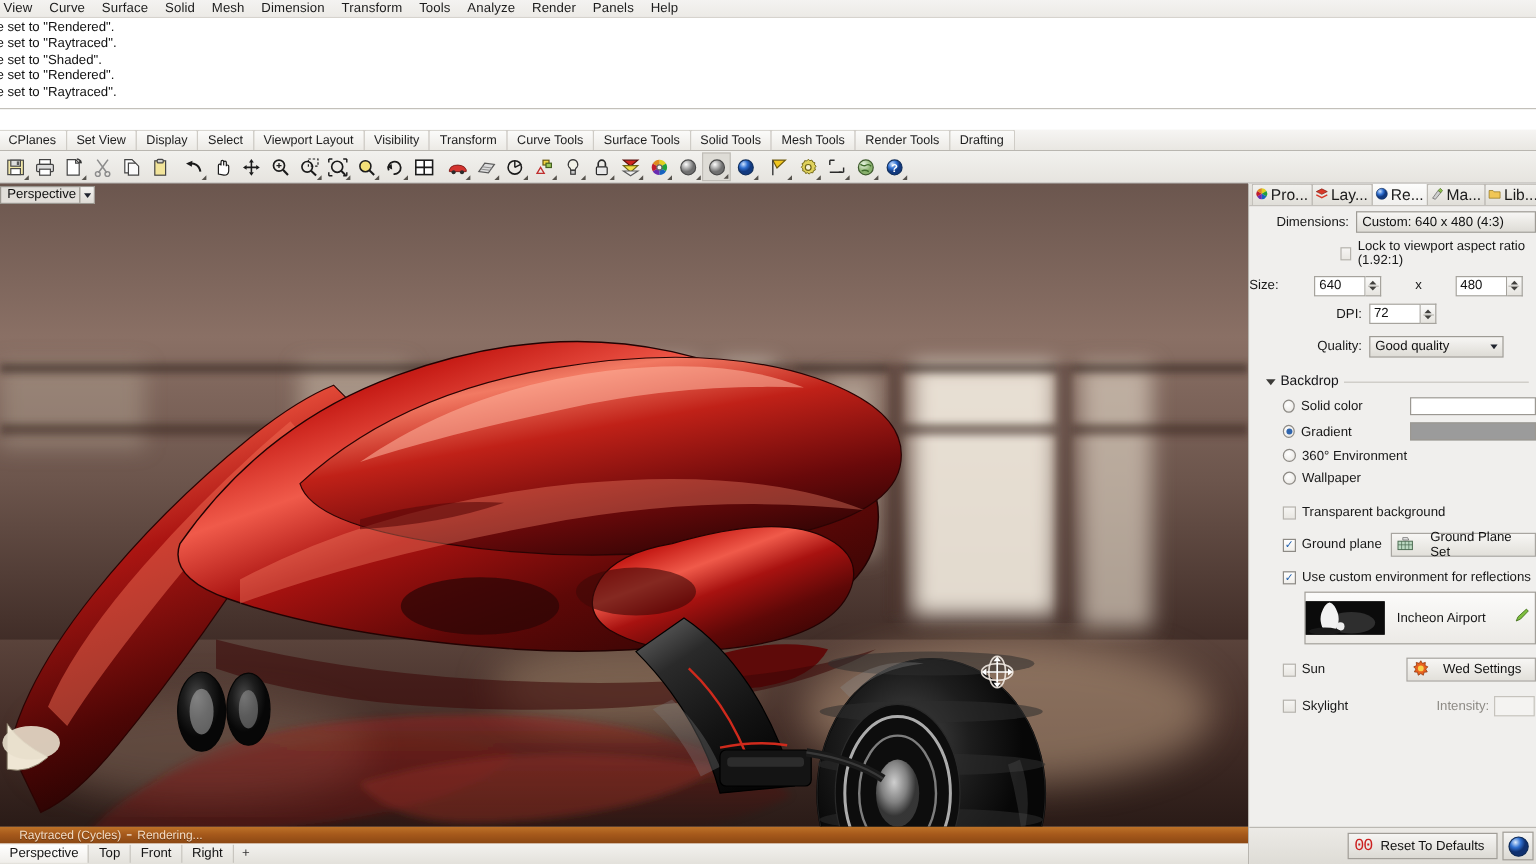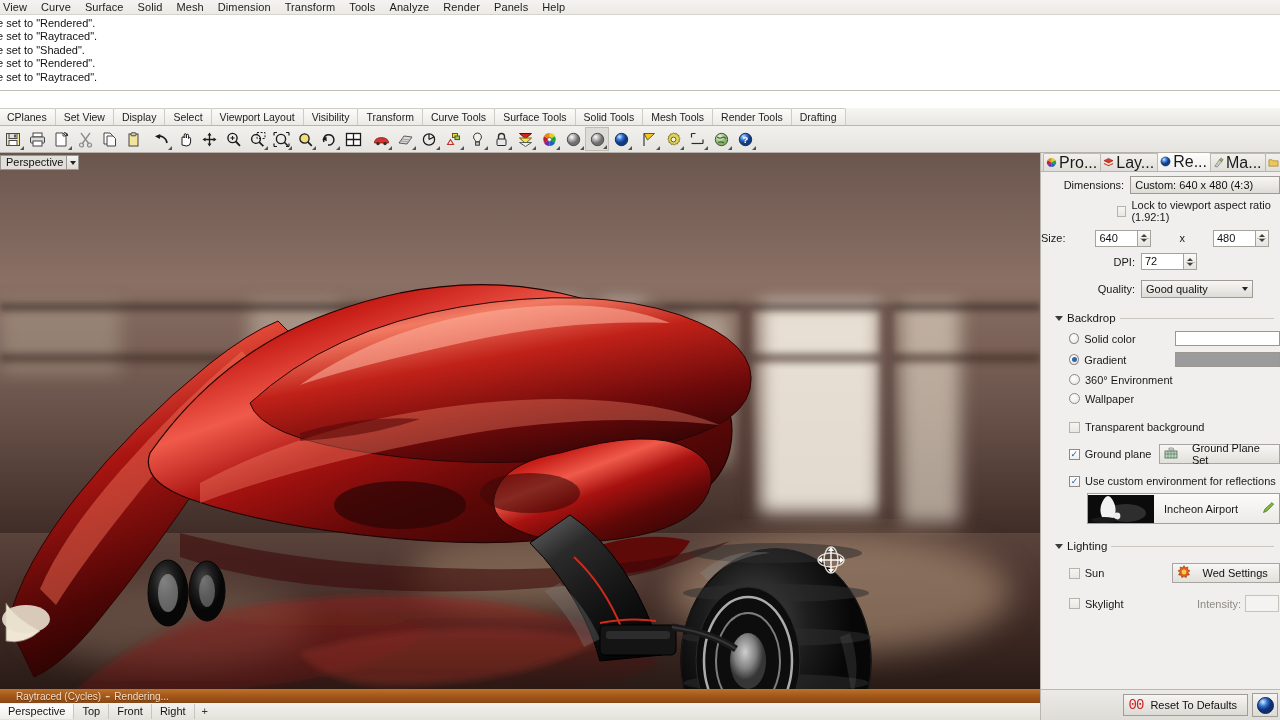--- a/index.html
+++ b/index.html
@@ -134,21 +134,21 @@
     background: #f0efed; border-left: 1px solid #b8b5af;
     overflow: hidden;
   }
   .rp-tabs {
     position: relative; height: 19px; display: flex; align-items: flex-end;
     background: linear-gradient(to bottom,#e7e5e0,#dcd9d3);
     padding-left: 2px; border-bottom: 1px solid #b6b3ad;
   }
   .rp-tab {
     display: flex; align-items: center; gap: 2px;
-    height: 18px; padding: 0 3px 0 2px; font-size: 16px; color: #1a1a1a;
+    height: 18px; padding: 0 3px 0 2px; font-size: 13px; color: #1a1a1a;
     border: 1px solid #bdbab4; border-bottom: none;
     border-top-left-radius: 2px; border-top-right-radius: 2px;
     background: linear-gradient(to bottom,#f2f1ee,#e0ded8);
     margin-right: -1px; white-space: nowrap;
   }
   .rp-tab.active { background: linear-gradient(to bottom,#fdfdfc,#f0efed); height:19px; }
 
   .rp-body { padding: 0px 0 0 0; position: relative; height: 526px; background:#f0efed; }
 
   .row { display: flex; align-items: center; min-height: 19px; }
@@ -200,21 +200,21 @@
     background: linear-gradient(to bottom,#ffffff,#f1efeb);
     display: inline-flex; align-items: center; justify-content: center;
     font-size: 9px; color: #1f5fae; line-height: 9px;
   }
   .check.unchecked { background: linear-gradient(to bottom,#f6f5f3,#e9e7e2); border-color:#b6b3ad; }
 
   .swatch { border: 1px solid #9b9892; height: 15px; }
 
   .envrow {
     display: flex; align-items: center; border: 1px solid #a3a09a;
-    background: linear-gradient(to bottom,#fbfbfa,#eceae6); height: 31px;
+    background: linear-gradient(to bottom,#fbfbfa,#eceae6); height: 44px;
   }
   .envthumb {
     width: 66px; height: 28px;
     background: radial-gradient(ellipse at 62% 58%, #4a4a4a 0%, #1b1b1b 55%, #070707 100%);
     position: relative; overflow: hidden;
   }
 
   .rp-footer {
     position: absolute; left: 0; bottom: 0; width: 240px; height: 31px;
     background: linear-gradient(to bottom,#eceae6,#dedcd6);
@@ -964,25 +964,20 @@
           </div>
           <span class="lbl" style="margin-left:10px; flex:1;">Incheon Airport</span>
           <span style="margin-right:4px;">
             <svg width="13" height="13" viewBox="0 0 13 13">
               <path d="M1.5 11.5 L3 8 L10 1.6 L11.6 3.2 L5 10 Z" fill="#7fbf3f" stroke="#3f6b1c" stroke-width="0.7"></path>
             </svg>
           </span>
         </div>
       </div>
 
-      <div class="grouphdr" style="padding:16px 6px 0 14px;">
-        <span class="tri"></span>
-        <span class="gtxt">Lighting</span>
-        <span class="gline"></span>
-      </div>
 
       <div class="row" style="padding:11px 0 0 28px;">
         <span class="check unchecked"></span>
         <span class="lbl" style="margin-left:5px; width:90px;">Sun</span>
         <span class="btnlike" style="width:112px; justify-content:flex-start; gap:6px; height:20px;">
           <span>
             <svg width="14" height="14" viewBox="0 0 14 14">
               <path d="M7 0.6 l1.3 2.2 2.5 -0.8 -0.3 2.6 2.4 1.1 -1.8 1.9 1.3 2.3 -2.6 0.3 -0.7 2.5 -2.1 -1.4 -2.1 1.4 -0.7 -2.5 -2.6 -0.3 1.3 -2.3 -1.8 -1.9 2.4 -1.1 -0.3 -2.6 2.5 0.8 z" fill="#e8601f" stroke="#8a3208" stroke-width="0.6"></path>
               <circle cx="7" cy="7" r="2.4" fill="#f7d04a"></circle>
             </svg></span>

